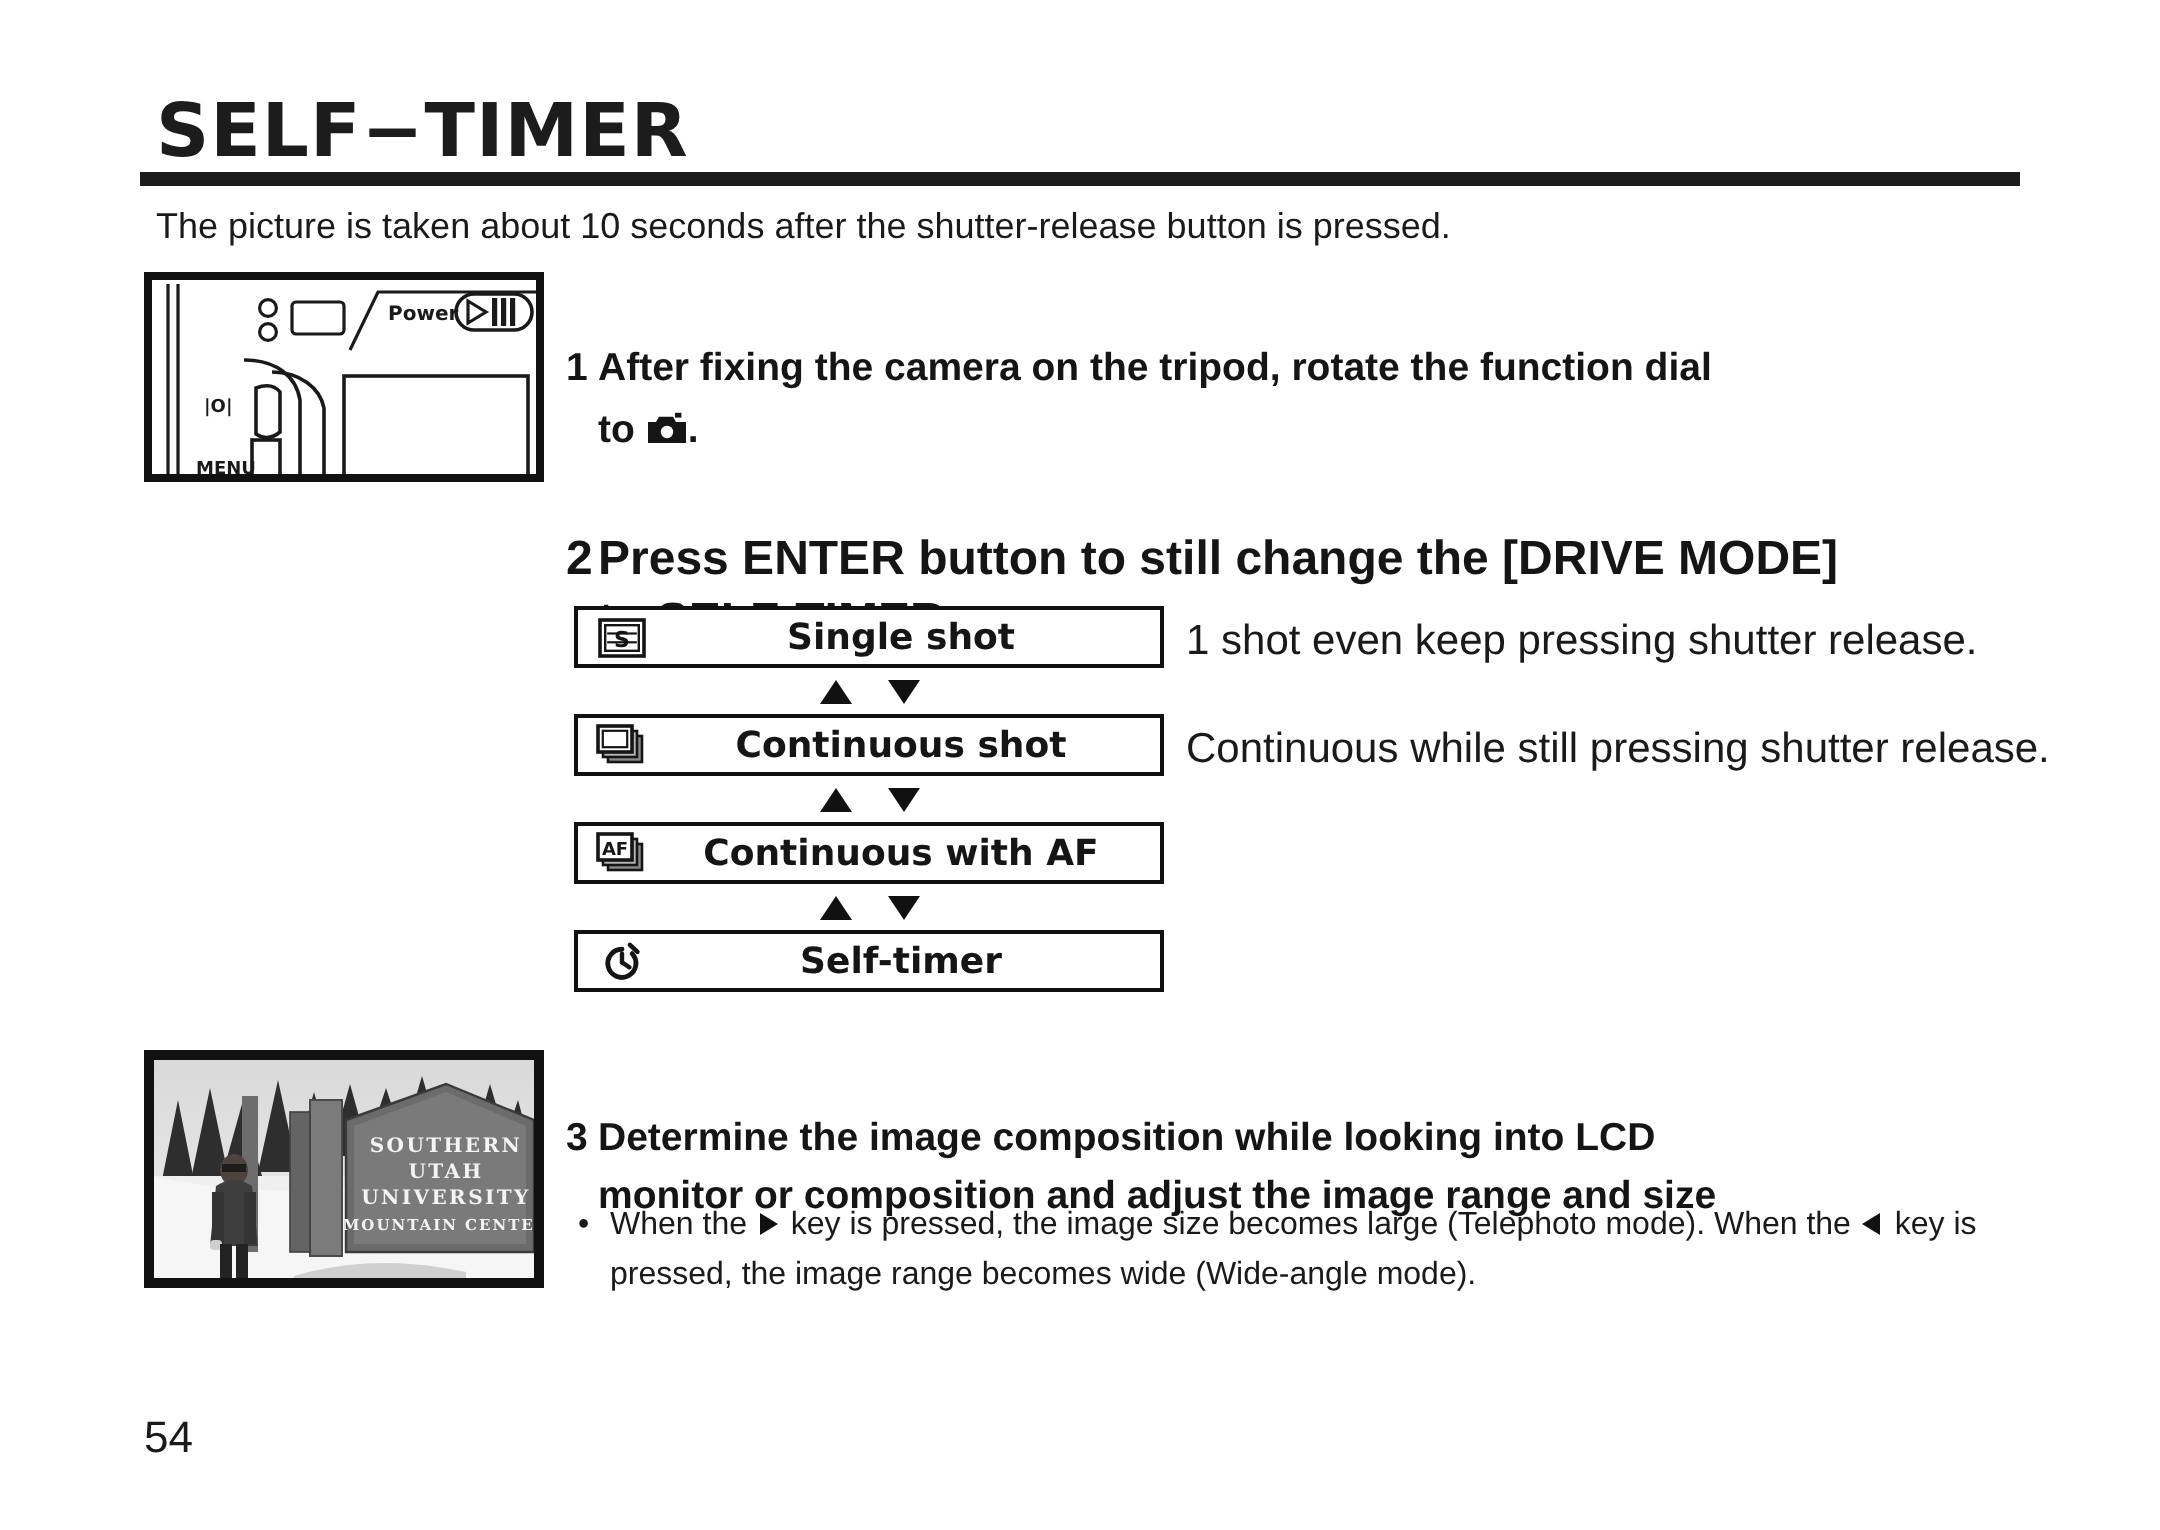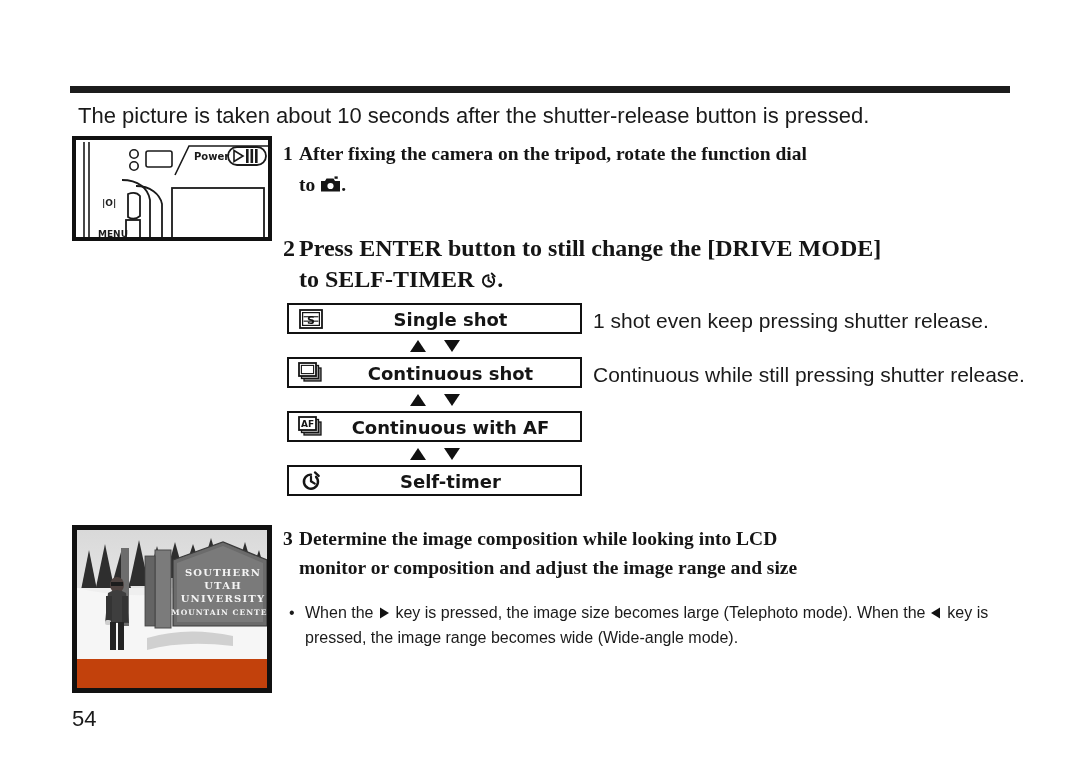--- a/index.html
+++ b/index.html
@@ -38,21 +38,21 @@
     width: 940px;
     height: 7px;
     background: #1c1c1c;
   }
 
   
   .intro {
     position: absolute;
     left: 78px;
     top: 103px;
-    font-size: 22px;
+    font-size: 18px;
     color: #1a1a1a;
     white-space: nowrap;
   }
 
   
   .camera-fig {
     position: absolute;
     left: 72px;
     top: 136px;
     width: 200px;
@@ -60,23 +60,24 @@
     border: 4px solid #111;
     background: #fff;
     box-sizing: border-box;
     overflow: hidden;
   }
   .camera-fig svg { display: block; }
 
   
   .step {
     position: absolute;
-    font-family: Liberation Serif, serif;
+    font-family: Liberation Sans, sans-serif;
     font-weight: bold;
     color: #151515;
+    margin-top: 31px;
   }
   .step-1 { left: 283px; top: 138px; font-size: 19.5px; line-height: 31px; }
   .step-2 { left: 283px; top: 233px; font-size: 24px; line-height: 31px; }
   .step-3 { left: 283px; top: 524px; font-size: 19.5px; line-height: 29px; }
   .step .num { display: inline-block; min-width: 16px; }
   .step .ind { display: inline-block; width: 16px; }
 
   
   .ico {
     display: inline-block;
@@ -141,21 +142,21 @@
   }
   .desc-1 { left: 593px; top: 309px; }
   .desc-2 { left: 593px; top: 363px; }
 
   
   .photo-fig {
     position: absolute;
     left: 72px;
     top: 525px;
     width: 200px;
-    height: 168px;
+    height: 119px;
     border: 5px solid #111;
     box-sizing: border-box;
     background: #c2410c;
     overflow: hidden;
   }
   .photo-fig svg { display: block; }
 
   
   .note {
     position: absolute;
@@ -183,20 +184,21 @@
     top: 706px;
     font-size: 22px;
     color: #1a1a1a;
   }
 </style>
 </head>
 <body>
 
 <div class="page">
 
+  <div class="title">SELF−TIMER</div>
   <div class="title-rule"></div>
 
   <div class="intro">The picture is taken about 10 seconds after the shutter-release button is pressed.</div>
 
   <div class="camera-fig">
     <svg width="192" height="131" viewBox="0 0 192 131" xmlns="http://www.w3.org/2000/svg">
       <rect x="0" y="0" width="192" height="131" fill="#ffffff"></rect>
 
       <path d="M8 2 L8 129" stroke="#1a1a1a" stroke-width="1.6" fill="none"></path>
       <path d="M13 2 L13 129" stroke="#1a1a1a" stroke-width="1.6" fill="none"></path>

